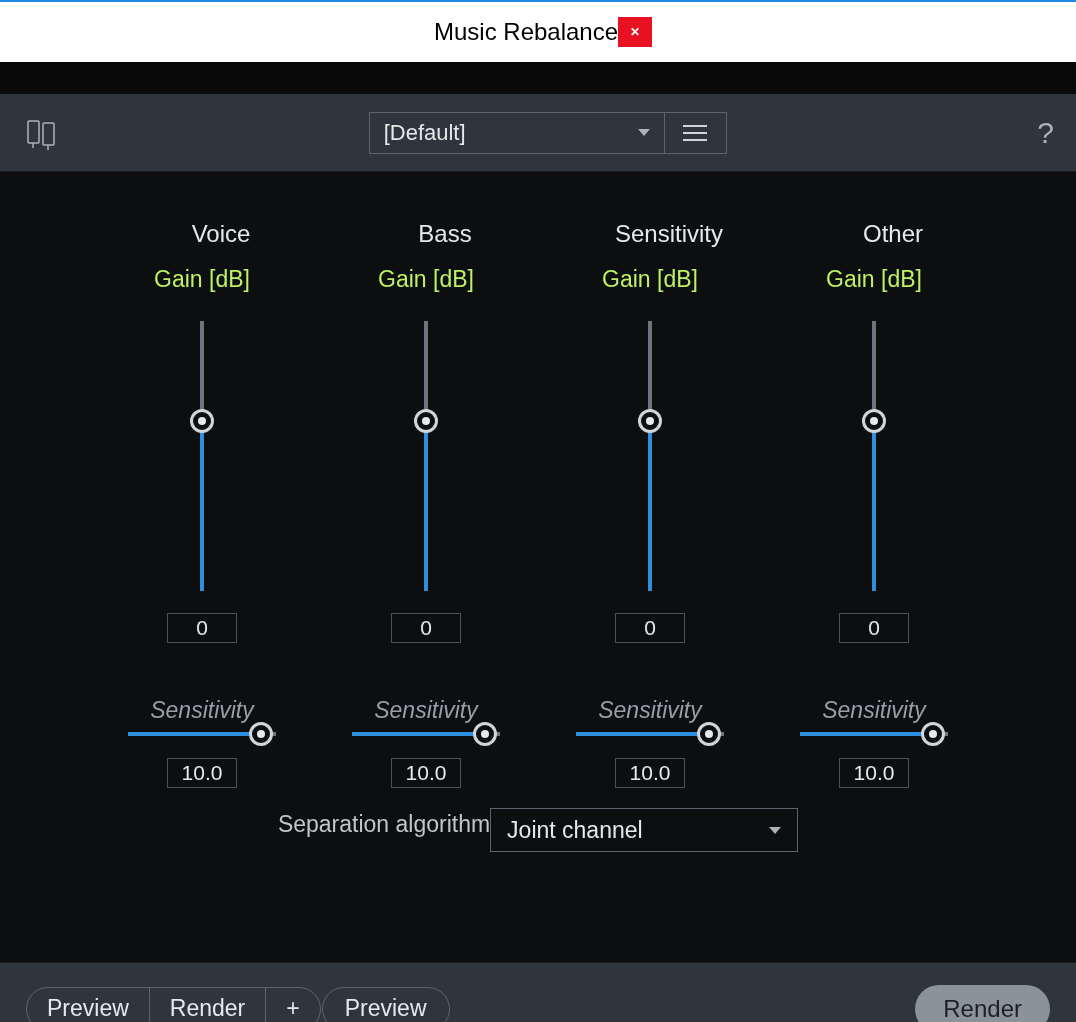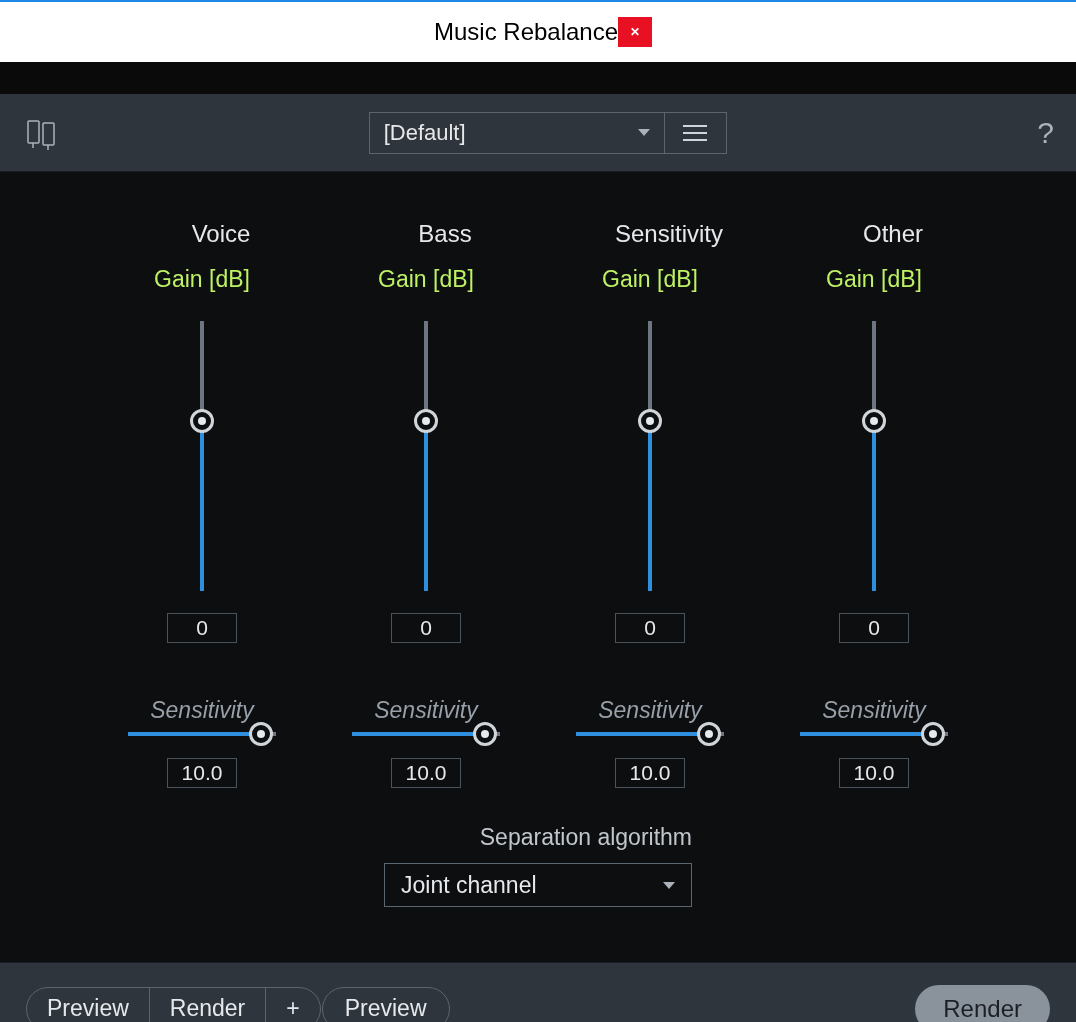--- a/index.html
+++ b/index.html
@@ -205,24 +205,24 @@
   .hslider-track-rest {
     position: absolute;
     right: 0; top: 0;
     height: 4px;
     background: #6c7580;
   }
   .hslider .slider-thumb {
     top: 50%;
   }
   .sep-algo {
-    margin-top: 36px;
-    display: flex;
-    flex-direction: column;
-    align-items: flex-end;
+    margin-top: 20px;
+    display: flex;
+    flex-direction: row;
+    align-items: center;
     margin-left: auto;
     margin-right: auto;
     width: fit-content;
   }
   .sep-algo-label {
     color: #c0c6cc;
     font-size: 23px;
     margin-bottom: 12px;
   }
   .sep-algo-select {

